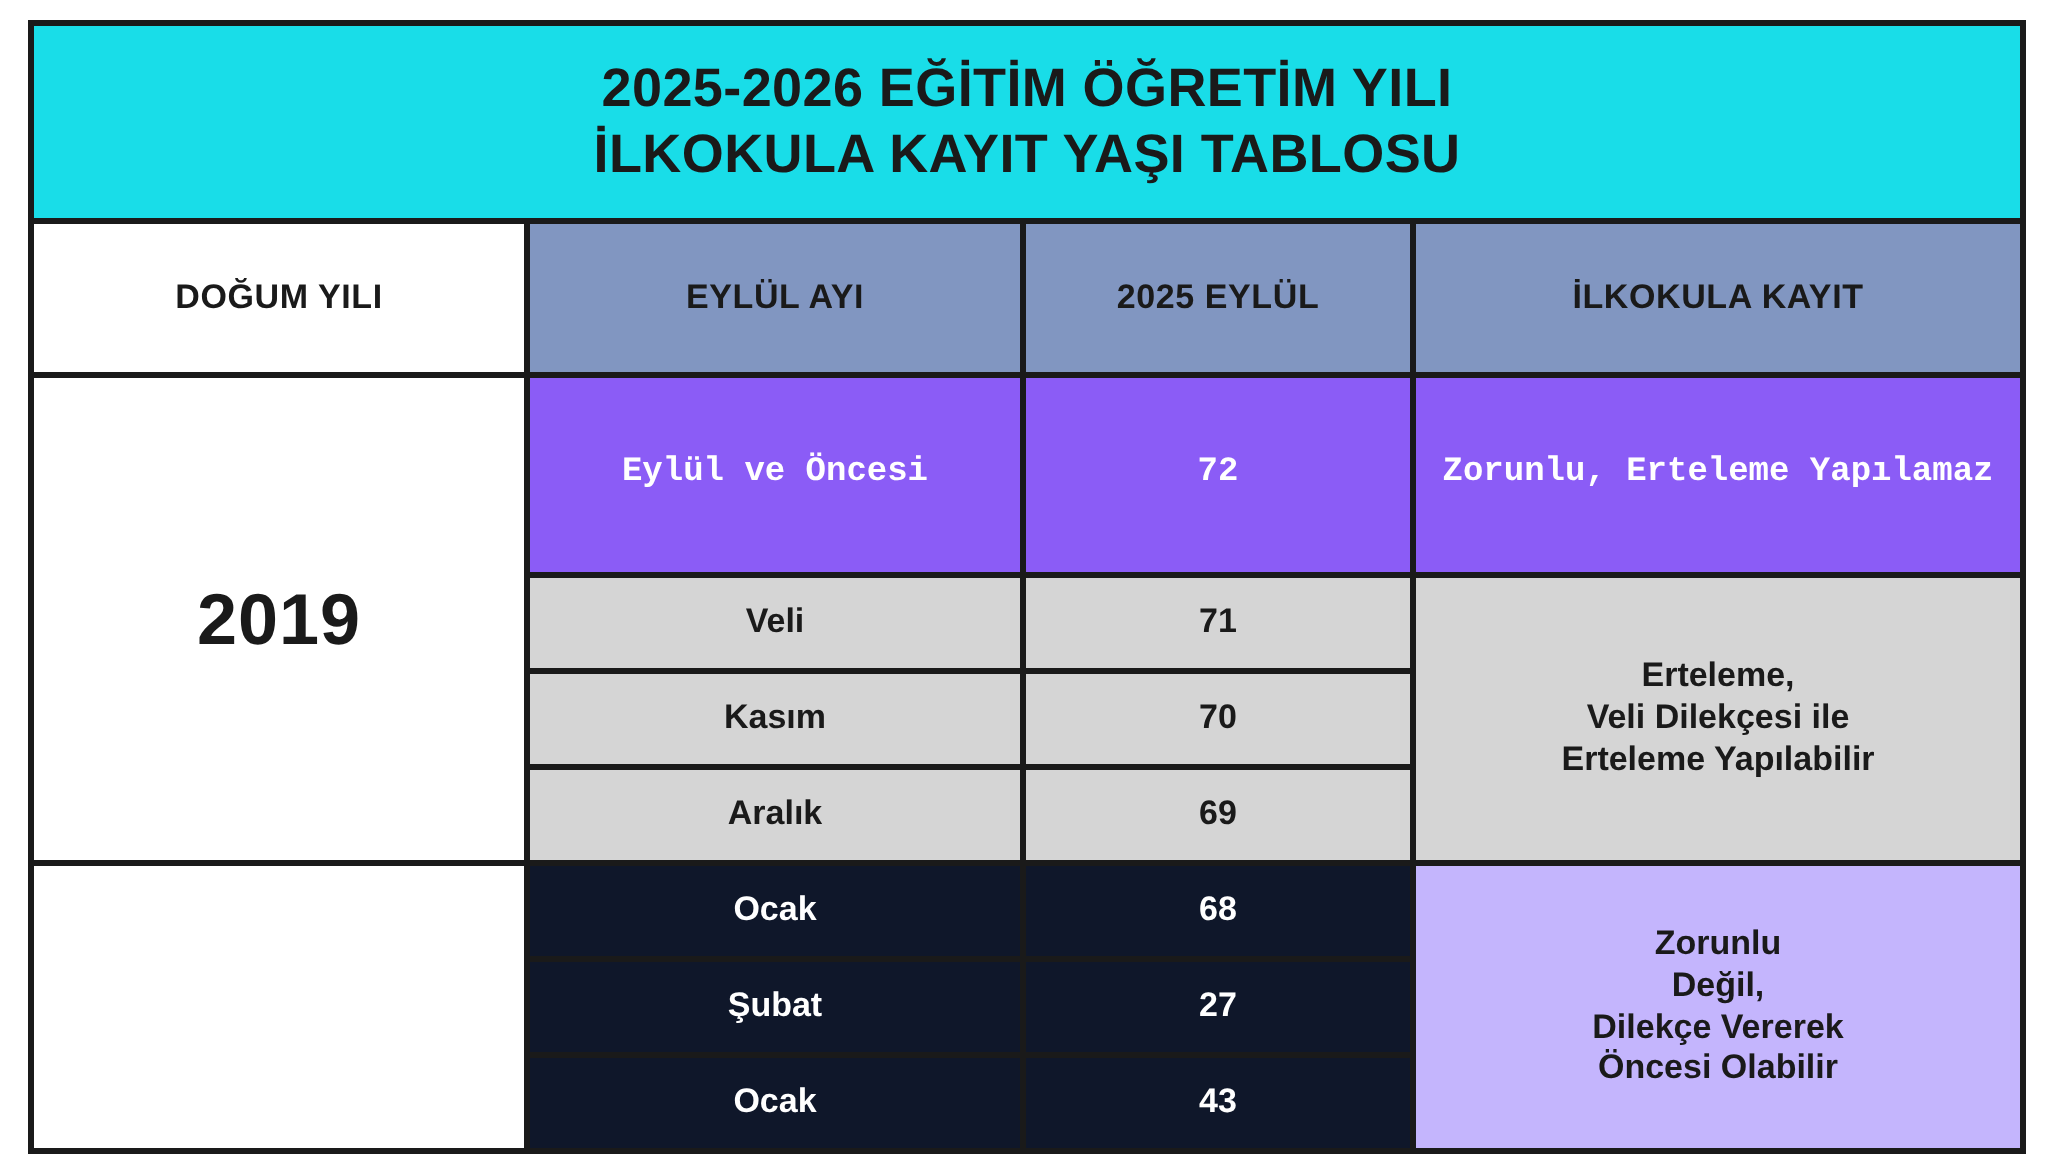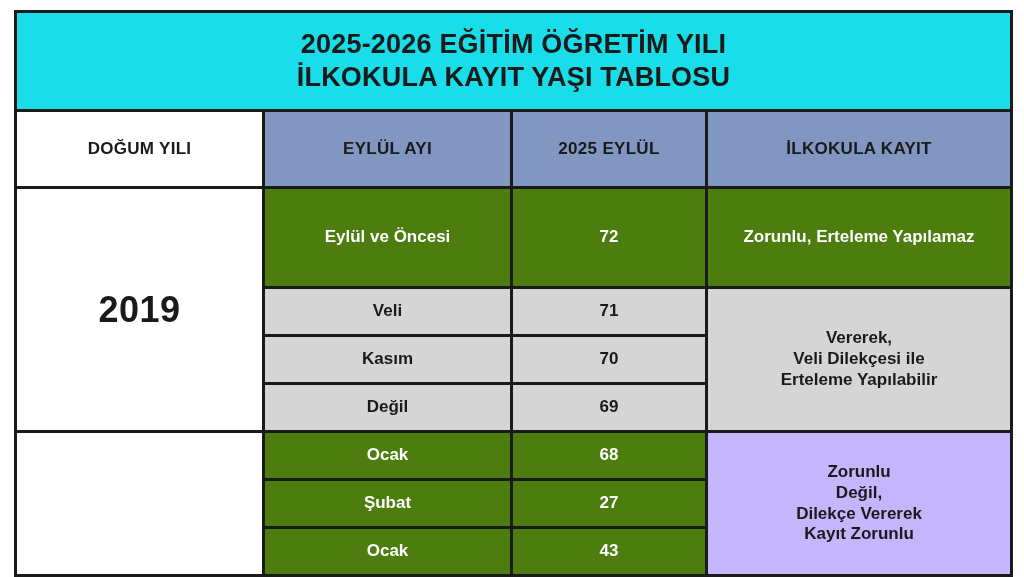--- a/index.html
+++ b/index.html
@@ -80,41 +80,42 @@
     background: #ffffff;
     color: #111111;
     font-size: 36px;
     letter-spacing: 0.5px;
   }
   .year-cell-blank {
     background: #ffffff;
   }
 
   .red-row td.data {
-    background: #4d7c0f;
+    background: #8b5cf6;
     color: #ffffff;
     font-size: 17px;
     height: 97px;
+    font-family: Liberation Mono, monospace;
   }
 
   .gray-row td.data {
     background: #d5d5d5;
     color: #1a1a1a;
     font-size: 17px;
     height: 45px;
   }
 
   .merged-gray {
     background: #d5d5d5;
     color: #1a1a1a;
     font-size: 17px;
   }
 
   .teal-row td.data {
-    background: #4d7c0f;
+    background: #0f172a;
     color: #ffffff;
     font-size: 17px;
     height: 45px;
   }
 
   .merged-teal {
     background: #c4b5fd;
     color: #ffffff;
     font-size: 17px;
   }
@@ -153,45 +154,45 @@
           <td class="year-cell" rowspan="4">2019</td>
           <td class="data">Eylül ve Öncesi</td>
           <td class="data">72</td>
           <td class="data">Zorunlu, Erteleme Yapılamaz</td>
         </tr>
 
         <tr class="gray-row">
           <td class="data">Veli</td>
           <td class="data">71</td>
           <td class="merged-gray multiline" rowspan="3">
-            <span>Vererek,</span>
+            <span>Erteleme,</span>
             <span>Veli Dilekçesi ile</span>
             <span>Erteleme Yapılabilir</span>
           </td>
         </tr>
 
         <tr class="gray-row">
           <td class="data">Kasım</td>
           <td class="data">70</td>
         </tr>
 
         <tr class="gray-row">
-          <td class="data">Değil</td>
+          <td class="data">Aralık</td>
           <td class="data">69</td>
         </tr>
 
         <tr class="teal-row">
           <td class="year-cell-blank" rowspan="3"></td>
           <td class="data">Ocak</td>
           <td class="data">68</td>
           <td class="merged-teal multiline" rowspan="3">
             <span>Zorunlu</span>
             <span>Değil,</span>
             <span>Dilekçe Vererek</span>
-            <span>Kayıt Zorunlu</span>
+            <span>Öncesi Olabilir</span>
           </td>
         </tr>
 
         <tr class="teal-row">
           <td class="data">Şubat</td>
           <td class="data">27</td>
         </tr>
 
         <tr class="teal-row">
           <td class="data">Ocak</td>

